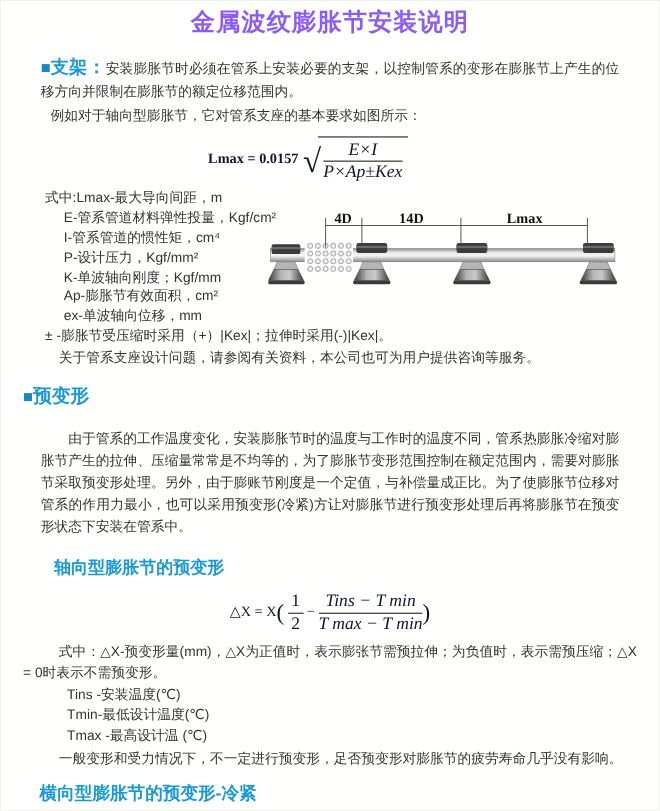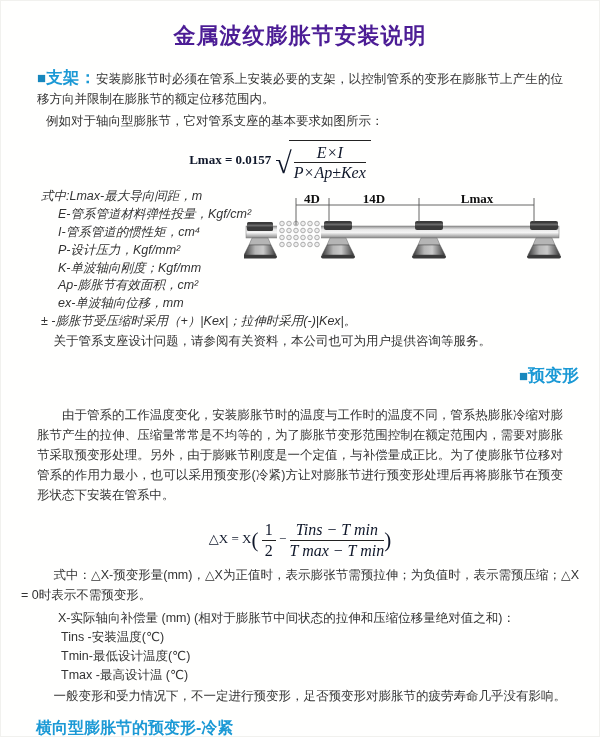--- a/index.html
+++ b/index.html
@@ -6,22 +6,22 @@
   * { box-sizing:border-box; }
   html,body { margin:0; padding:0; background:#ffffff; }
   .page {
     position:relative; width:600px; height:737px; margin:0 auto;
     background:#fffffe; overflow:hidden;
     border:1px solid #f1f1ee;
     font-family:"Liberation Sans","DejaVu Sans",sans-serif;
     color:#333;
   }
   .page-title {
-    padding-top:20px; text-align:center;
-    font-size:22px; font-weight:bold; color:#4c1d95; letter-spacing:1px;
+    padding-top:4px; text-align:center;
+    font-size:22px; font-weight:bold; color:#8b5cf6; letter-spacing:1px;
   }
   .content { padding:0 20px; font-size:12.5px; line-height:1.58; }
 
   .lead { margin:13px 16px 0; text-align:justify; }
   .blue-label { color:var(--accent); font-weight:bold; font-size:16.5px; }
   .blue-label .sq { color:var(--accent_dark); font-size:15px; }
   .example-line { margin:2px 0 0; text-indent:2em; }
 
   
   .formula-row { text-align:center; margin:8px 0 6px;
@@ -32,30 +32,30 @@
   .frac .bot { display:block; padding-top:1px; }
   .it { font-style:italic; }
   .sqrt { display:inline-flex; align-items:center; margin-left:4px; vertical-align:middle; }
   .sqrt-sign { font-size:30px; font-weight:400; line-height:0.8; margin-right:-3px; transform:translateY(2px); }
   .sqrt-body { border-top:1.5px solid #222; padding:3px 5px 0; }
   .bigp { font-size:21px; font-weight:400; vertical-align:middle; line-height:1; }
   .fshift { transform:translateX(-20px); }
 
   
   .defs { position:relative; margin-top:6px; }
-  .def-line { line-height:17.8px; margin-left:20px; width:330px;font-style:italic; }
+  .def-line { line-height:17.8px; margin-left:20px; width:330px; }
   .def-line.sub { margin-left:37px; }
   .def-note { margin:1px 0 0; text-indent:2.6em; }
 
   
   .diagram { position:absolute; left:243px; top:191px; width:356px; height:96px; }
   .dim-label { font-family:"Liberation Serif","DejaVu Serif",serif; font-weight:bold; font-size:13px; fill:#111; }
 
   
-  .h2 { margin:11px 0 4px; font-size:17px; font-weight:bold; color:var(--accent);text-align:right; }
+  .h2 { margin:11px 0 4px; font-size:17px; font-weight:bold; color:var(--accent); }
   .h2 .sq { color:var(--accent_dark); font-size:15px; }
   .body-para { margin:16px; text-align:justify; text-indent:2em; line-height:1.6; }
   .h3 { font-weight:bold; color:var(--accent); margin:11px 0 2px; }
   .h3.axial { font-size:15.5px; margin-left:28px; }
   .h3.lateral { font-size:16px; margin-left:15px; margin-top:8px; }
   .note-para { margin:2px 0 0; text-align:justify; text-indent:2.6em; }
   .hang { margin:3px 0 0 37px; }
   .temp-line { margin:0 0 0 40px; line-height:19px; }
 </style>
 </head>
@@ -88,30 +88,30 @@
       <div class="def-line sub">ex-单波轴向位移，mm</div>
       <div class="def-line">± -膨胀节受压缩时采用（+）|Kex|；拉伸时采用(-)|Kex|。</div>
     </div>
 
     <p class="def-note">关于管系支座设计问题，请参阅有关资料，本公司也可为用户提供咨询等服务。</p>
 
     <div class="h2"><span class="sq">■</span><span>预变形</span></div>
 
     <p class="body-para">由于管系的工作温度变化，安装膨胀节时的温度与工作时的温度不同，管系热膨胀冷缩对膨胀节产生的拉伸、压缩量常常是不均等的，为了膨胀节变形范围控制在额定范围内，需要对膨胀节采取预变形处理。另外，由于膨账节刚度是一个定值，与补偿量成正比。为了使膨胀节位移对管系的作用力最小，也可以采用预变形(冷紧)方让对膨胀节进行预变形处理后再将膨胀节在预变形状态下安装在管系中。</p>
 
+    <div class="h3 axial">轴向型膨胀节的预变形</div>
 
     <div class="formula-row">
       <span>△X = X</span><span class="bigp">(</span>
       <span class="frac"><span class="top">1</span><span class="bot">2</span></span>
       <span>−</span>
       <span class="frac"><span class="top it">Tins − T min</span><span class="bot it">T max − T min</span></span><span class="bigp">)</span>
     </div>
 
     <p class="note-para">式中：△X-预变形量(mm)，△X为正值时，表示膨张节需预拉伸；为负值时，表示需预压缩；△X = 0时表示不需预变形。</p>
-    <p class="hang">X-实际轴向补偿量 (mm) (相对于膨胀节中间状态的拉伸和压缩位移量绝对值之和)：</p>
 
     <div>
       <div class="temp-line">Tins -安装温度(℃)</div>
       <div class="temp-line">Tmin-最低设计温度(℃)</div>
       <div class="temp-line">Tmax -最高设计温 (℃)</div>
     </div>
 
     <p class="note-para">一般变形和受力情况下，不一定进行预变形，足否预变形对膨胀节的疲劳寿命几乎没有影响。</p>
 
     <div class="h3 lateral">横向型膨胀节的预变形-冷紧</div>

